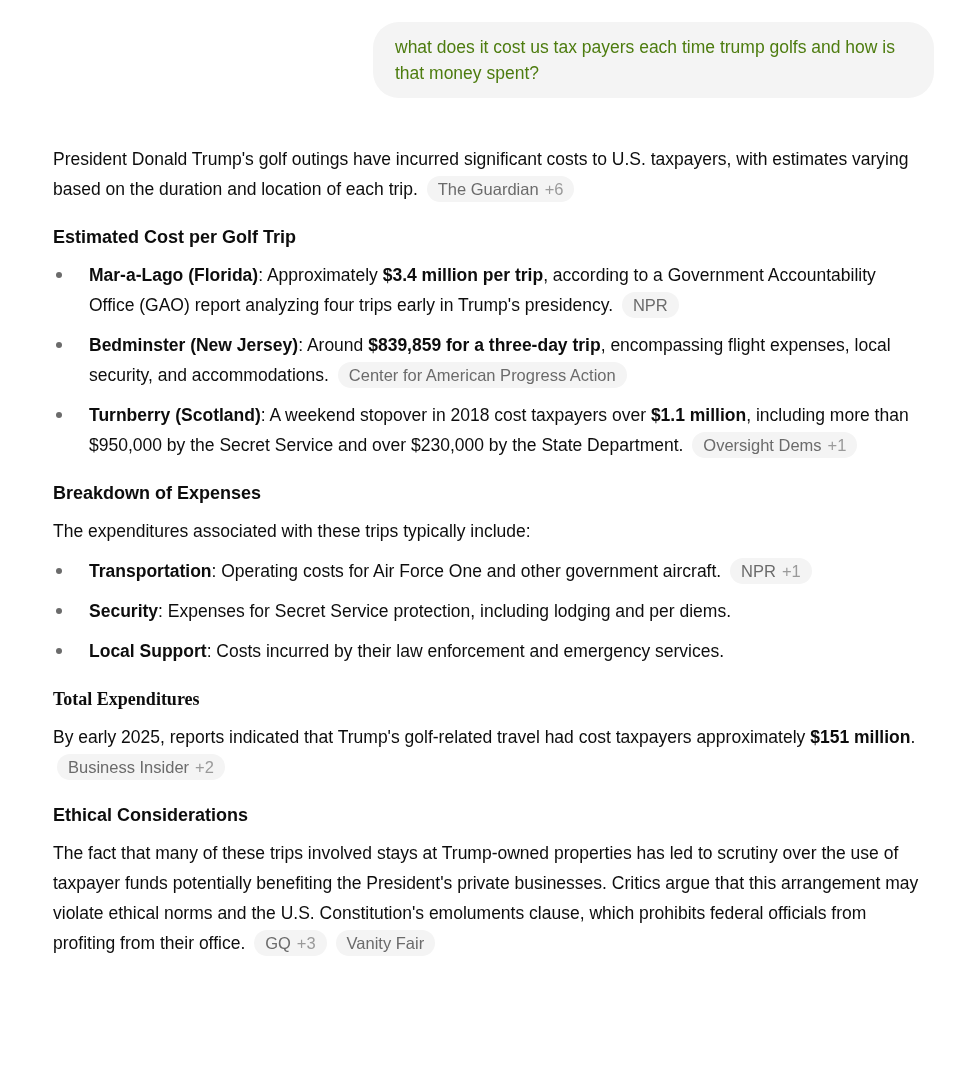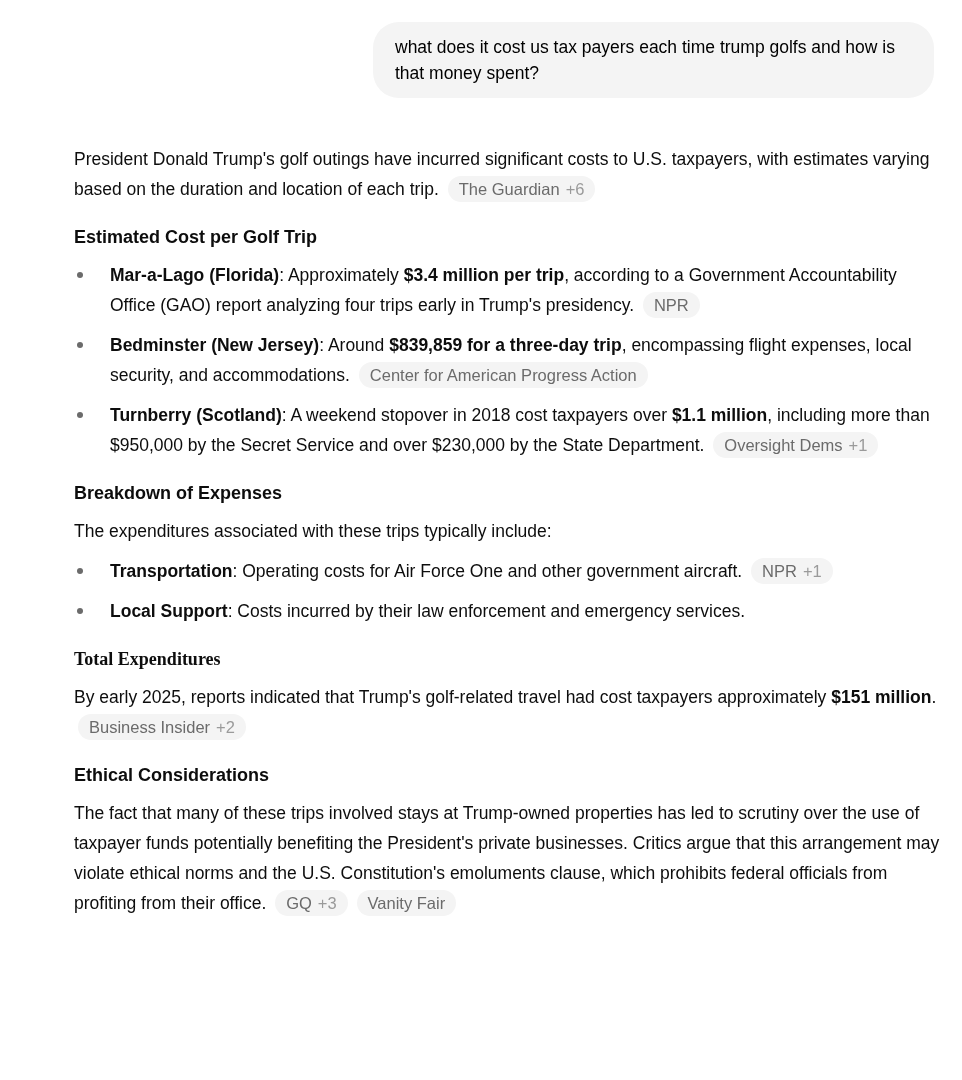--- a/index.html
+++ b/index.html
@@ -26,25 +26,25 @@
       padding-right: 28px;
     }
     .user-bubble {
       background: #f4f4f4;
       border-radius: 26px;
       padding: 12px 22px 12px 22px;
       width: 561px;
       box-sizing: border-box;
       font-size: 17.5px;
       line-height: 26px;
-      color: #000000;
+      color: #4d7c0f;
     }
     .answer {
       position: absolute;
-      left: 74px;
+      left: 53px;
       top: 144px;
       width: 870px;
       font-size: 17.5px;
       line-height: 30px;
     }
     .answer p {
       margin: 0;
     }
     .answer h3 {
       margin: 0;
@@ -127,20 +127,24 @@
 
     <h3 class="h-breakdown">Breakdown of Expenses</h3>
     <p style="margin-bottom:10px;">The expenditures associated with these trips typically include:</p>
     <ul class="bullets">
       <li>
         <span class="dot"></span>
         <strong>Transportation</strong><span>: Operating costs for Air Force One and other government aircraft.</span> <span class="chip"><span>NPR</span><span class="plus">+1</span></span>
       </li>
       <li>
         <span class="dot"></span>
+        <strong>Security</strong><span>: Expenses for Secret Service protection, including lodging and per diems.</span>
+      </li>
+      <li>
+        <span class="dot"></span>
         <strong>Local Support</strong><span>: Costs incurred by their law enforcement and emergency services.</span>
       </li>
     </ul>
 
     <h3 class="h-total">Total Expenditures</h3>
     <p><span>By early 2025, reports indicated that Trump's golf-related travel had cost taxpayers approximately </span><strong>$151 million</strong><span>.</span> <span class="chip"><span>Business Insider</span><span class="plus">+2</span></span></p>
 
     <h3 class="h-ethics">Ethical Considerations</h3>
     <p><span>The fact that many of these trips involved stays at Trump-owned properties has led to scrutiny over the use of taxpayer funds potentially benefiting the President's private businesses. Critics argue that this arrangement may violate ethical norms and the U.S. Constitution's emoluments clause, which prohibits federal officials from profiting from their office.</span> <span class="chip"><span>GQ</span><span class="plus">+3</span></span> <span class="chip"><span>Vanity Fair</span></span></p>
 

